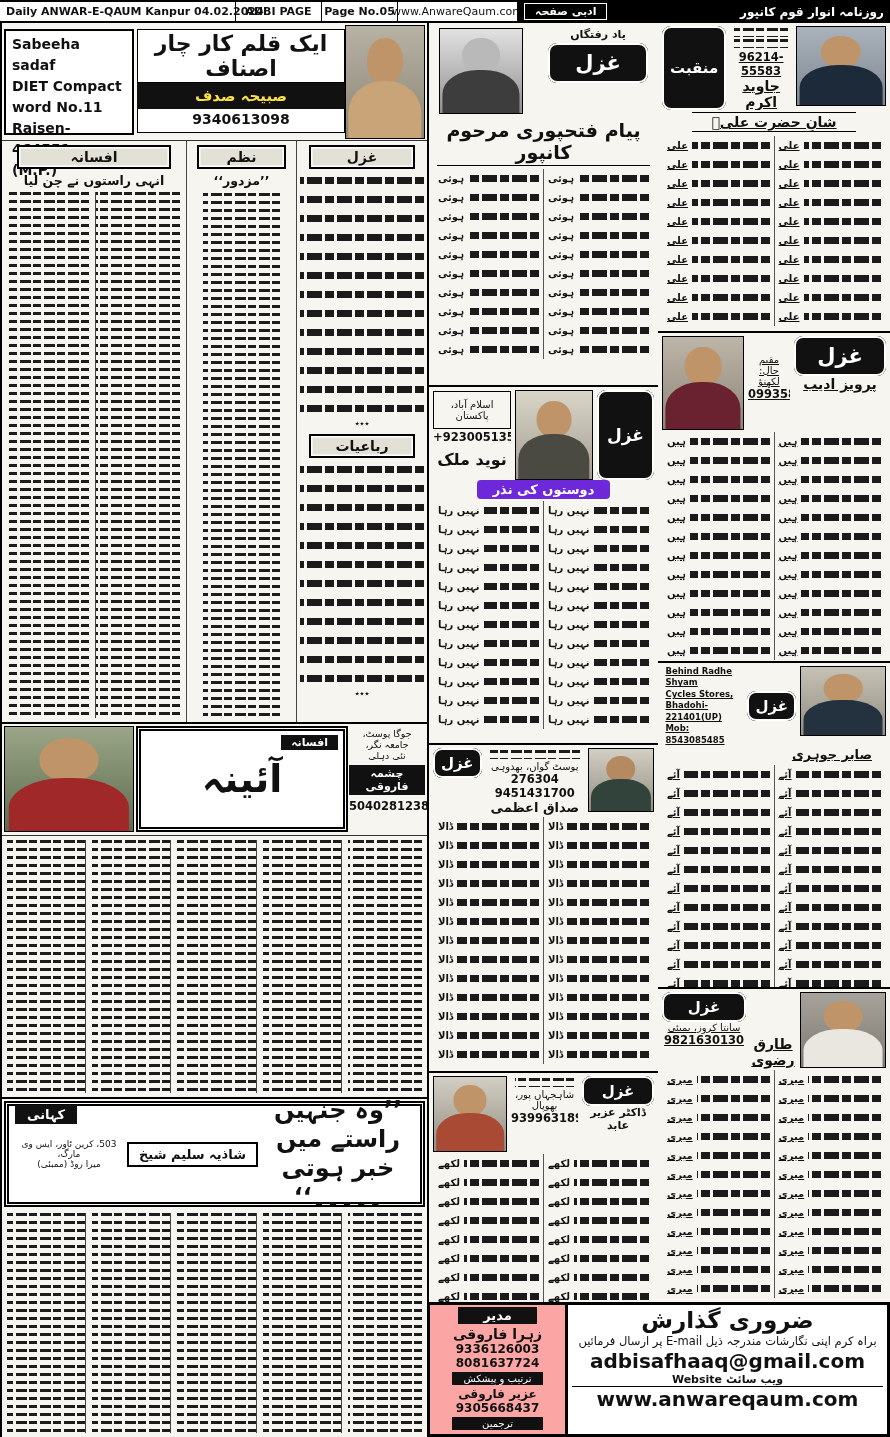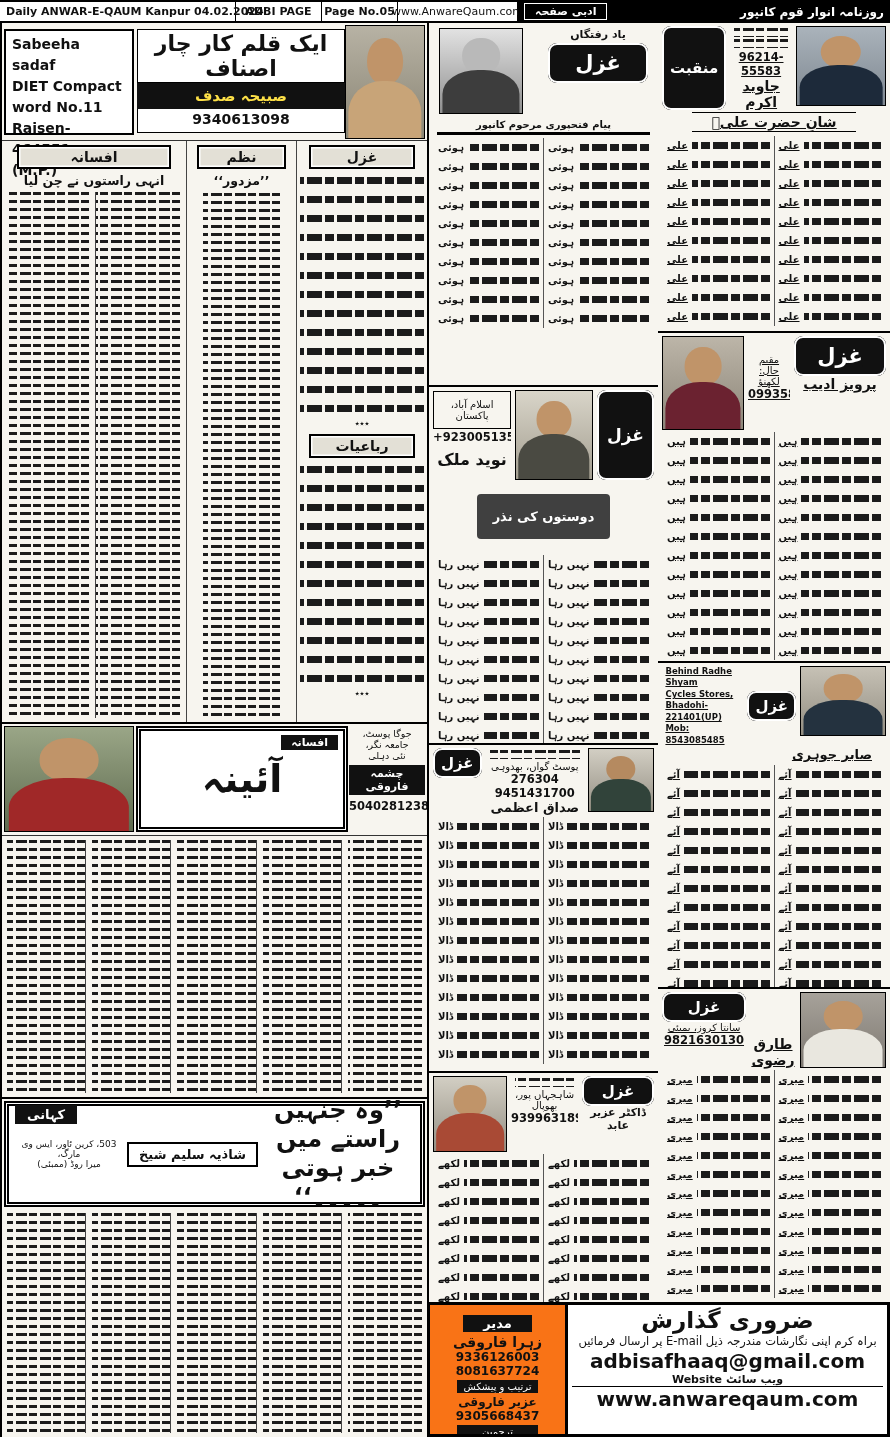--- a/index.html
+++ b/index.html
@@ -54,22 +54,22 @@
         background:repeating-linear-gradient(to left, #1b1b1b 0 9px, transparent 9px 12px, #1b1b1b 12px 27px, transparent 27px 30px); }
   .gl .rf{ font-size:10px; font-weight:bold; white-space:nowrap; }
   .gcols{ display:flex; padding:2px 1px; }
   .gcol{ flex:1; padding:0 4px; min-width:0; }
   .gcol:first-child{ border-left:1px solid #555; }
   .row{ display:flex; gap:4px; align-items:flex-start; }
   .info{ flex:1; min-width:0; text-align:center; font-size:10px; overflow:hidden; }
   .ph{ font-weight:bold; font-size:11.5px; direction:ltr; unicode-bidi:embed; }
   .pname{ font-weight:bold; font-size:14px; }
   .boxed{ border:1px solid #000; padding:7px 2px; font-size:10px; margin:1px 0; }
-  .sub-title{ width:fit-content; margin:14px auto; background:#404040; color:#fff; font-weight:bold;
-              font-size:13px; padding:15px 16px; border-radius:4px; }
+  .sub-title{ width:fit-content; margin:0 auto; background:#6d28d9; color:#fff; font-weight:bold;
+              font-size:13px; padding:2px 16px; border-radius:4px; }
   .stars{ text-align:center; font-size:9px; height:14px; }
   .blk{ position:relative; border-bottom:2px solid #000; overflow:hidden; padding:3px 4px; }
 
   
   #left-feature{ position:absolute; left:0; top:23px; width:427px; height:699px; border-left:2px solid #000; }
   .lf-top{ position:relative; height:118px; border-bottom:1px solid #333; }
   .addr-box{ position:absolute; right:auto; left:2px; top:6px; width:130px; height:106px; border:2.5px solid #000;
              background:#fff; direction:ltr; text-align:left; font-weight:bold; font-size:14px; line-height:1.5; padding:3px 6px; }
   .lf-banner{ position:absolute; left:135px; top:6px; width:208px; }
   .lf-title{ border:1.5px solid #000; font-size:22px; font-weight:bold; text-align:center; height:54px;
@@ -108,38 +108,38 @@
   .kh-tab{ position:absolute; left:6px; top:-1px; background:#111; color:#fff; font-weight:bold; font-size:13px; padding:2px 12px; z-index:2; }
   .kh-inner{ position:absolute; inset:0; display:flex; align-items:center; padding:4px 8px; gap:6px; }
   .kh-title{ flex:1; text-align:center; font-size:24px; font-weight:bold; line-height:1.2; }
   .kh-author{ border:2px solid #000; font-weight:bold; font-size:13px; padding:3px 10px; white-space:nowrap; }
   .kh-addr{ width:104px; font-size:9px; text-align:center; }
   #kahani .five{ top:112px; }
 
   
   #mid-col{ position:absolute; left:427px; top:23px; width:231px; height:1279px; border-left:2px solid #000; background:var(--paper); }
   .mini-label{ font-size:11px; font-weight:bold; text-align:center; margin-bottom:2px; }
-  .poet-line{ text-align:center; font-weight:bold; font-size:10px; border-bottom:3px solid #000000; padding:2px 0; margin:1px 4px; }
+  .poet-line{ text-align:center; font-weight:bold; font-size:19px; border-bottom:1px solid #000000; padding:2px 0; margin:1px 4px; }
   .tag-wrap{ width:100px; }
 
   
   #right-col{ position:absolute; left:658px; top:23px; width:232px; height:1279px;text-decoration:underline; }
   .shan-title{ text-align:center; font-weight:bold; font-size:14px; margin:2px 30px; border-top:1px solid #000; border-bottom:1px solid #000; padding:1px 0; }
   .en-addr{ direction:ltr; text-align:left; font-size:8.5px; font-weight:bold; width:78px; line-height:1.35; }
   .name-under{ text-align:center; font-weight:bold; font-size:13px; padding:1px 0; }
 
   
   #bottom-row{ position:absolute; left:427px; top:1302px; width:463px; height:135px; display:flex; }
   .notice-box{ width:325px; border:3px solid #000; background:#fff; text-align:center; padding:2px 4px; overflow:hidden; }
   .notice-head{ font-size:23px; font-weight:bold; }
   .notice-line{ font-size:11.5px; margin:1px 0; }
   .notice-email{ font-size:20px; font-weight:bold; direction:ltr; }
   .notice-webrow{ font-size:11px; font-weight:bold; }
   .notice-url{ font-size:20px; font-weight:bold; direction:ltr; border-top:1.5px solid #000; }
-  .editor-box{ flex:1; border:3px solid #000; border-right:none; background:#f97316; text-align:center; overflow:hidden; padding:10px; }
+  .editor-box{ flex:1; border:3px solid #000; border-right:none; background:#fca5a5; text-align:center; overflow:hidden; padding:2px; }
   .ed-tab{ background:#111; color:#fff; font-weight:bold; font-size:13px; width:60%; margin:0 auto 2px; padding:1px 0; }
   .ed-name{ font-weight:bold; font-size:14px; }
   .ed-ph{ font-weight:bold; font-size:12px; direction:ltr; }
   .ed-label{ background:#111; color:#fff; font-size:10px; width:70%; margin:2px auto; padding:1px 0; }
 </style>
 </head>
 <body>
 
 <div id="page">
 

